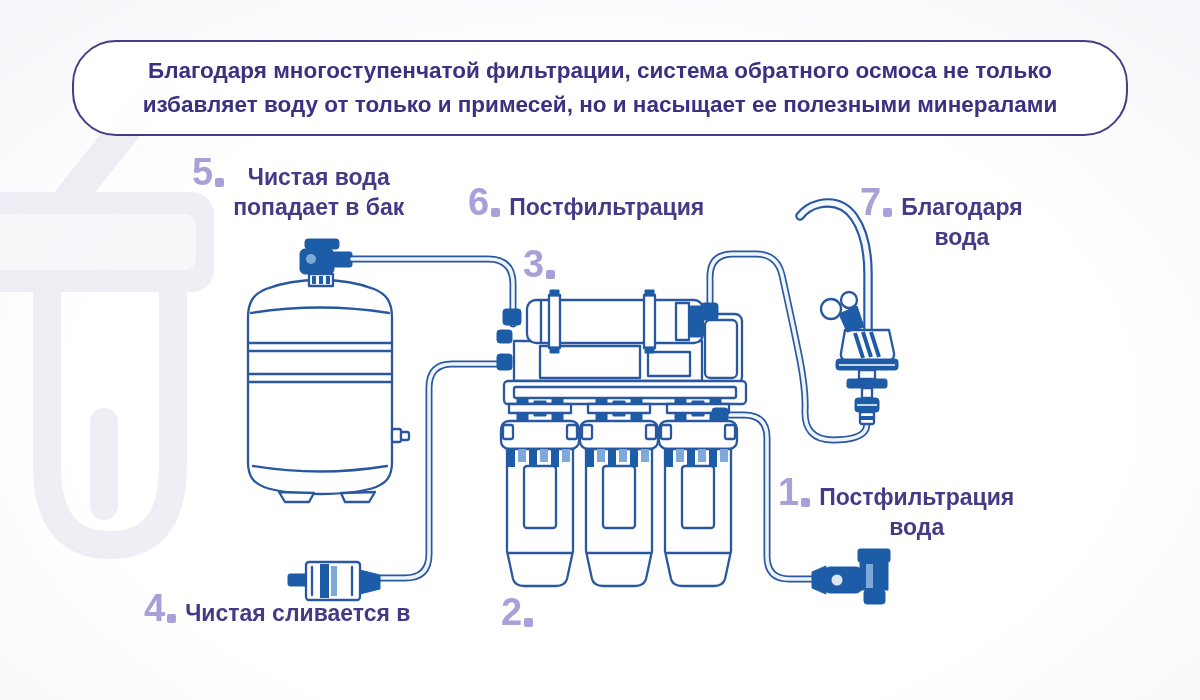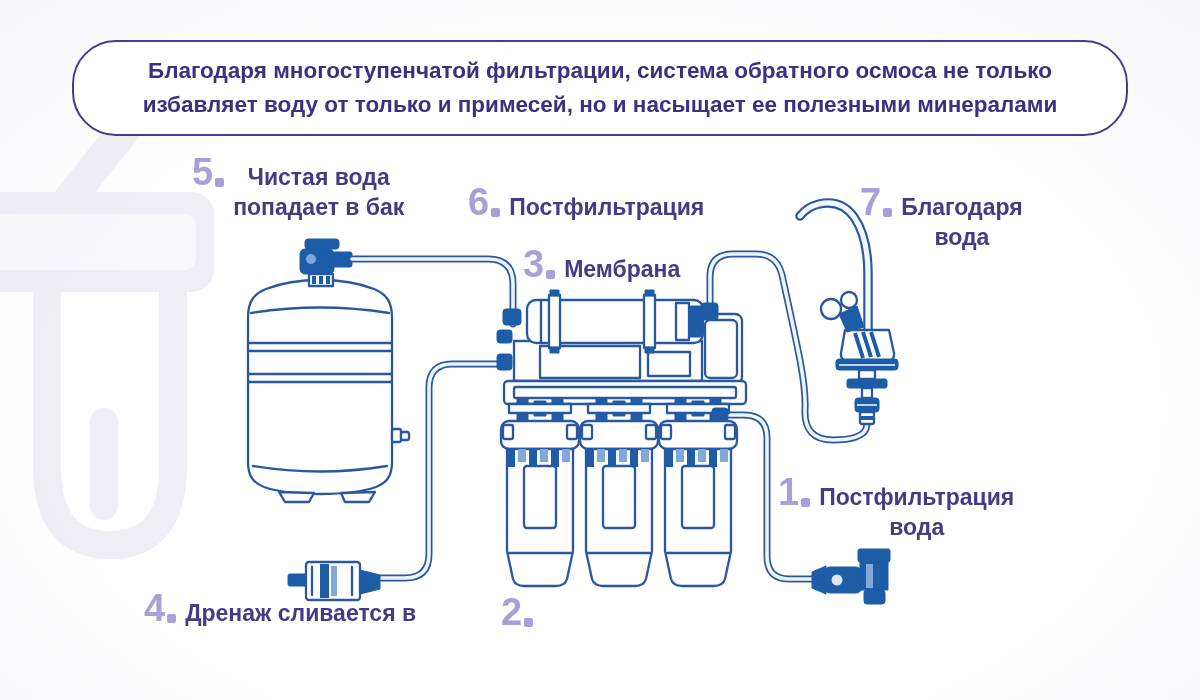--- a/index.html
+++ b/index.html
@@ -232,24 +232,20 @@
       <span class="lline">Постфильтрация</span>
       <span class="lline"></span>
     </div>
   </div>
 
   <div class="label" style="left:523px;top:248px;">
     <div class="numwrap">
       <span class="num">3</span>
       <span class="sq"></span>
     </div>
-    <div class="ltext">
-      <span class="lline">Мембрана</span>
-      <span class="lline"></span>
-    </div>
   </div>
 
   <div class="label" style="left:860px;top:186px;">
     <div class="numwrap">
       <span class="num">7</span>
       <span class="sq"></span>
     </div>
     <div class="ltext">
       <span class="lline">Благодаря</span>
       <span class="lline">вода</span>
@@ -273,17 +269,17 @@
       <span class="sq"></span>
     </div>
   </div>
 
   <div class="label" style="left:144px;top:592px;">
     <div class="numwrap">
       <span class="num">4</span>
       <span class="sq"></span>
     </div>
     <div class="ltext">
-      <span class="lline">Дренаж сливается в</span>
+      <span class="lline">Чистая сливается в</span>
     </div>
   </div>
 
 </div>
 
 </body></html>

